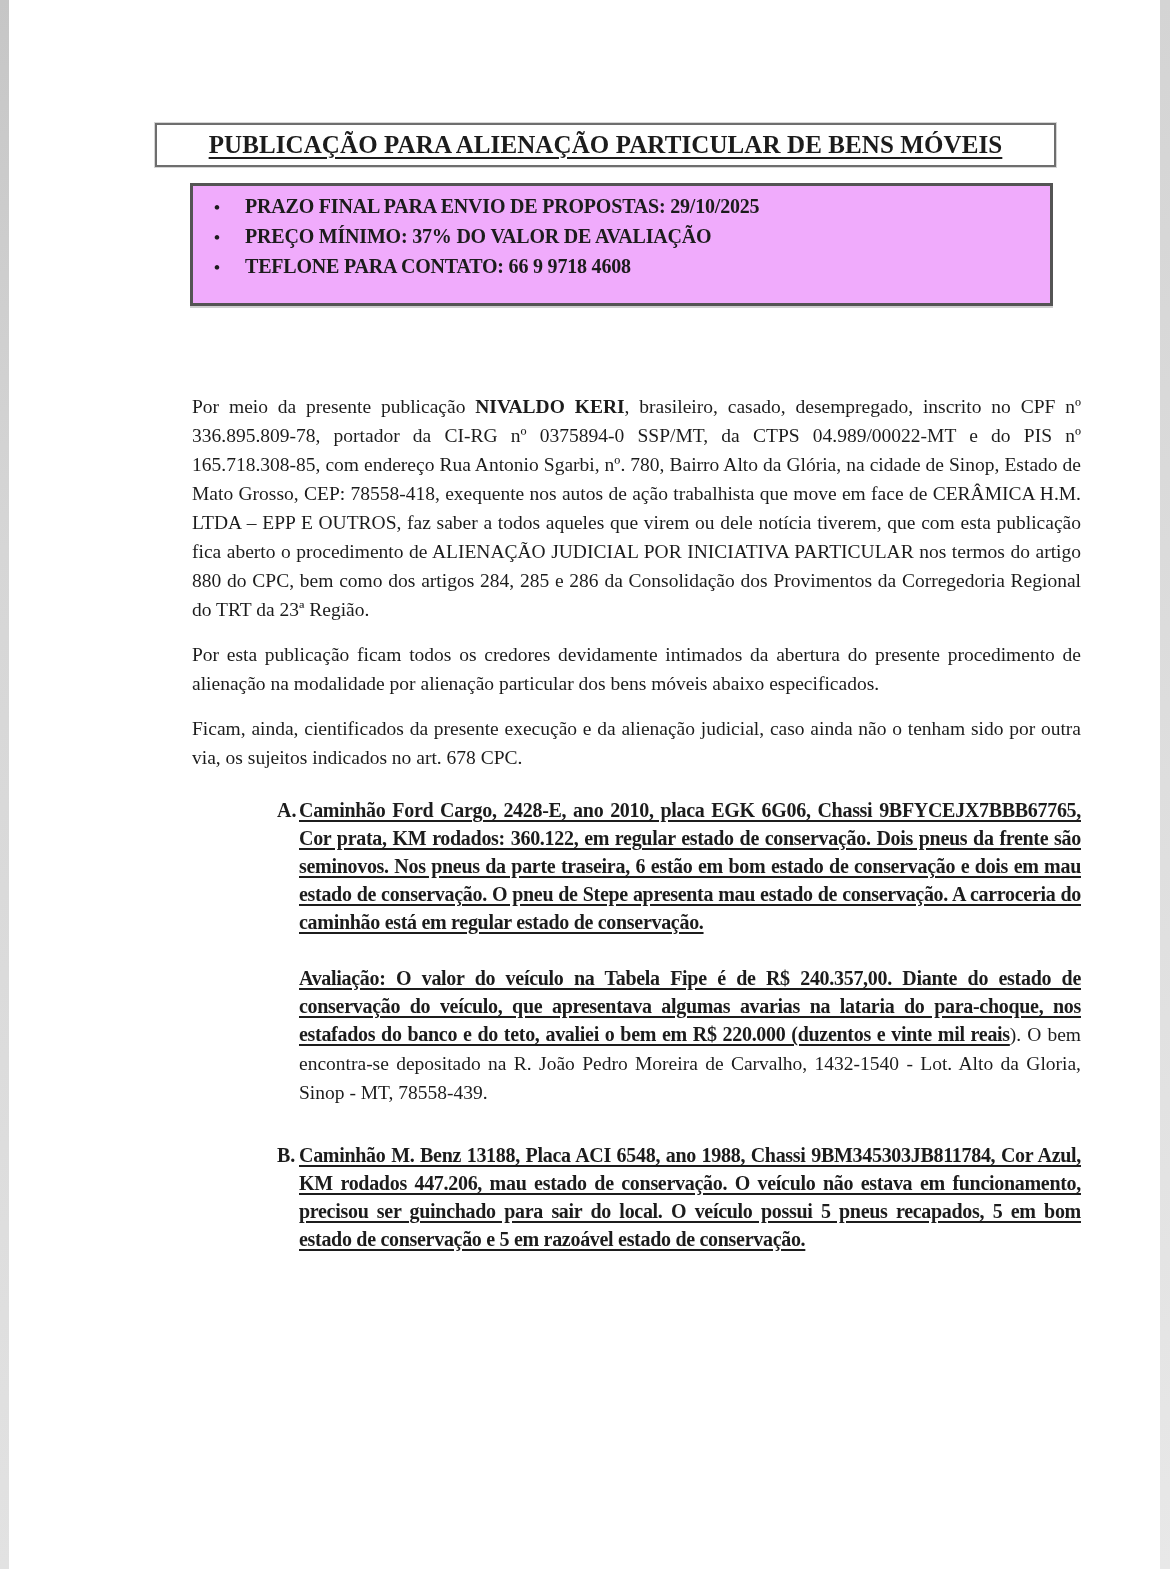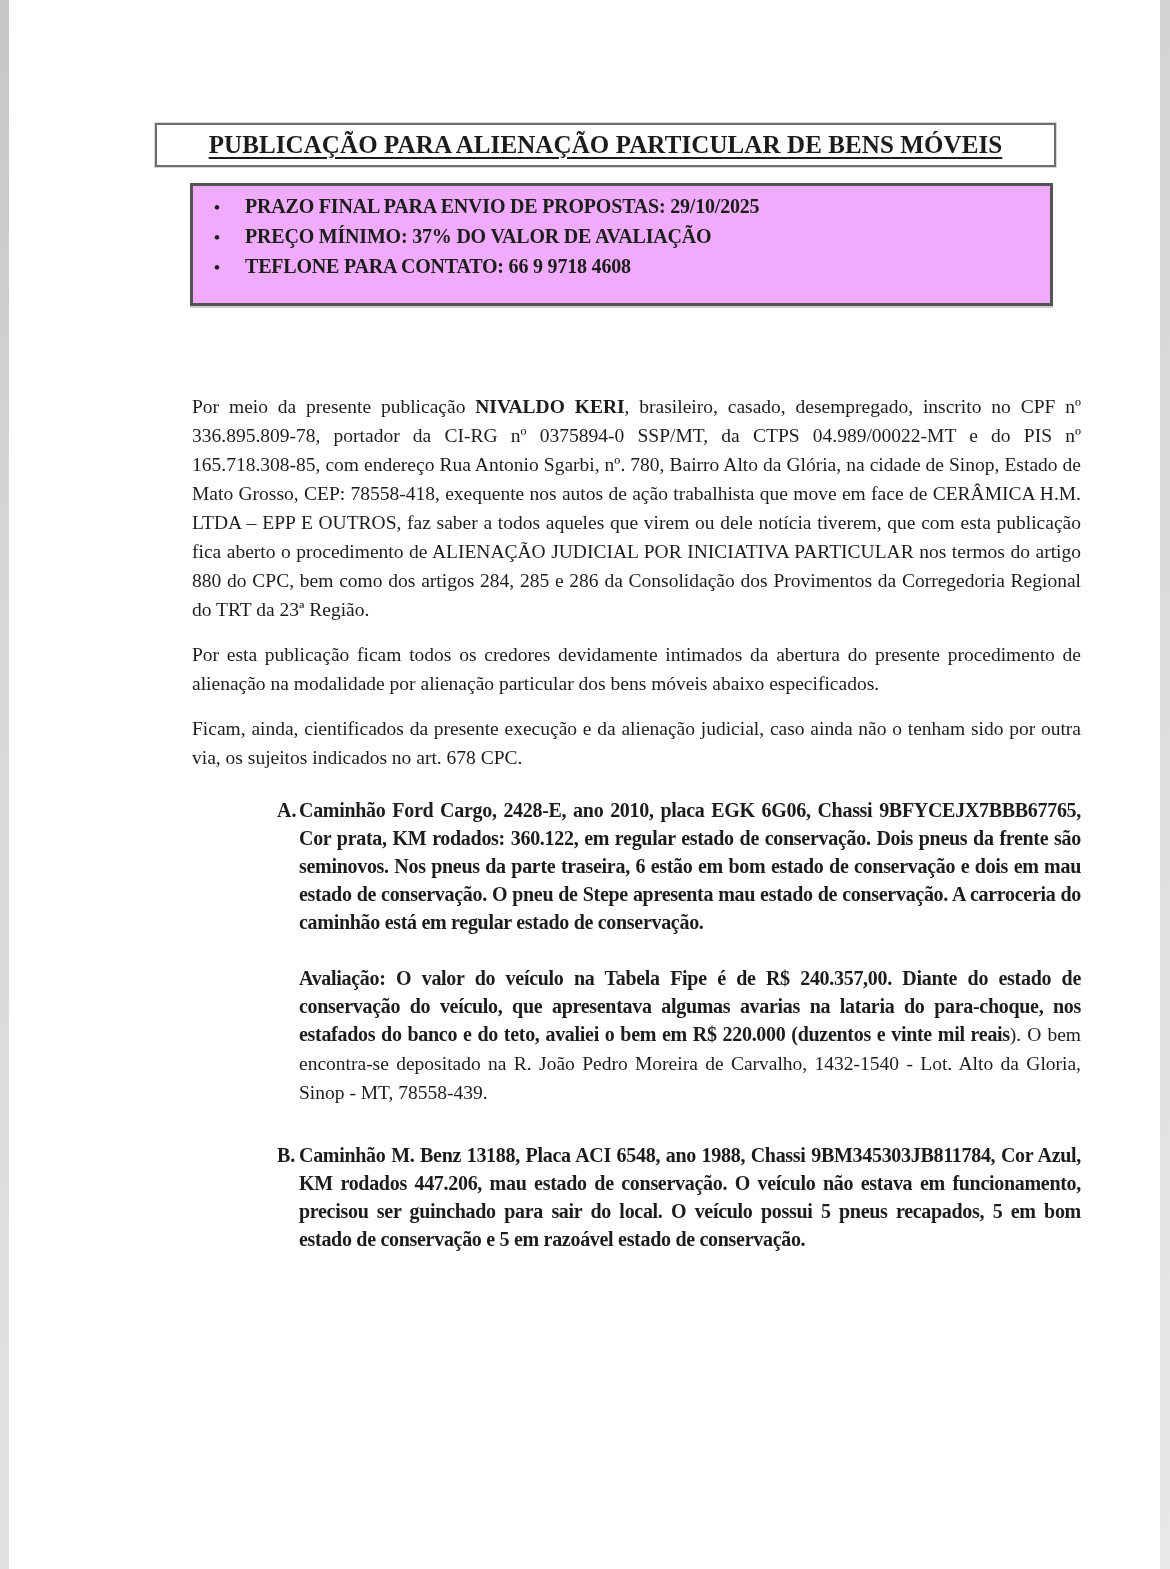--- a/index.html
+++ b/index.html
@@ -71,21 +71,21 @@
   .item { display: flex; margin-left: 85px; margin-top: 24px; }
   .item-label {
     flex: none; width: 22px;
     font-weight: bold; font-size: 20px; line-height: 28px;
   }
   .item-text {
     flex: 1;
     font-weight: bold; font-size: 20px; line-height: 28px;
     text-align: justify; letter-spacing: -0.3px;
   }
-  .u2 { text-decoration-thickness: 2px; text-underline-offset: 3px; }
+  .u2 { text-decoration: underline; text-decoration-thickness: 2px; text-underline-offset: 3px; }
   .valuation {
     margin-left: 107px; margin-top: 28px;
     font-size: 20px; line-height: 28px; text-align: justify;
   }
   .valuation .lead { font-weight: bold; letter-spacing: -0.3px; }
   .valuation .rest { font-weight: normal; font-size: 19.5px; }
   .item-b { margin-top: 34px; }
 </style>
 </head>
 <body>

